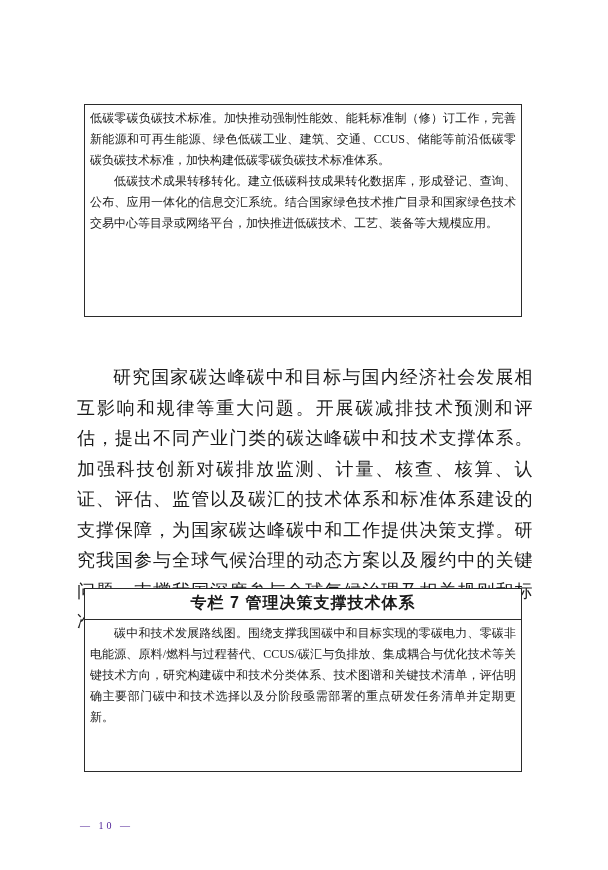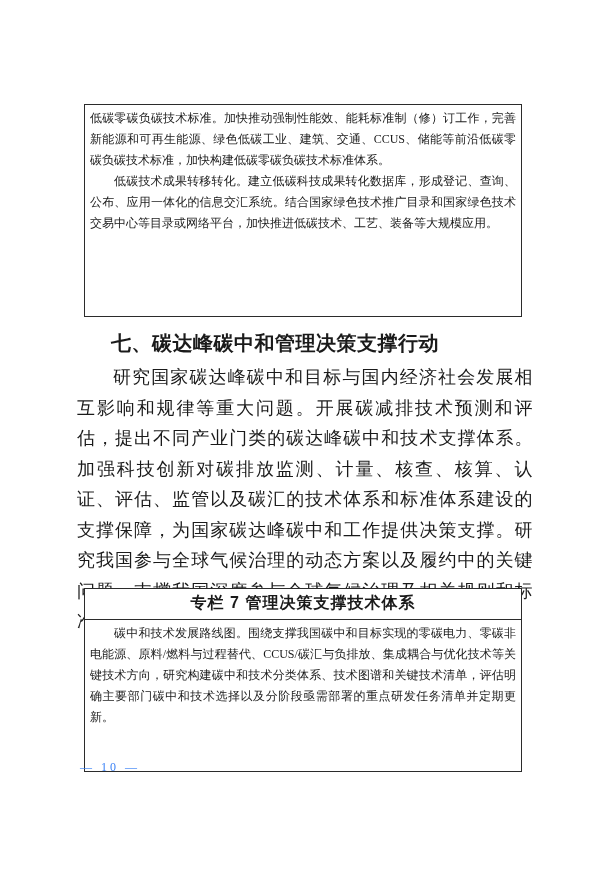--- a/index.html
+++ b/index.html
@@ -74,40 +74,39 @@
     margin:0;
     font-size:18px;
     line-height:30.5px;
     text-align:justify;
     text-indent:2em;
     letter-spacing:0.5px;
   }
   
   .page-number{
     position:absolute;
-    top:760px;
+    top:820px;
     left:80px;
-    font-size:12px;
+    font-size:10px;
     letter-spacing:3px;
-    color:#3b82f6;
+    color:#4c1d95;
   }
 </style>
 </head>
 <body>
 
 <div class="page">
 
   <section class="panel panel-top">
     <div class="panel-body continued">
         <p>低碳零碳负碳技术标准。加快推动强制性能效、能耗标准制（修）订工作，完善新能源和可再生能源、绿色低碳工业、建筑、交通、CCUS、储能等前沿低碳零碳负碳技术标准，加快构建低碳零碳负碳技术标准体系。</p>
         <p>低碳技术成果转移转化。建立低碳科技成果转化数据库，形成登记、查询、公布、应用一体化的信息交汇系统。结合国家绿色技术推广目录和国家绿色技术交易中心等目录或网络平台，加快推进低碳技术、工艺、装备等大规模应用。</p>
       </div>
   </section>
 
-  <h2 class="section-heading">七、碳达峰碳中和管理决策支撑行动</h2>
 
   <p class="body-text">研究国家碳达峰碳中和目标与国内经济社会发展相互影响和规律等重大问题。开展碳减排技术预测和评估，提出不同产业门类的碳达峰碳中和技术支撑体系。加强科技创新对碳排放监测、计量、核查、核算、认证、评估、监管以及碳汇的技术体系和标准体系建设的支撑保障，为国家碳达峰碳中和工作提供决策支撑。研究我国参与全球气候治理的动态方案以及履约中的关键问题，支撑我国深度参与全球气候治理及相关规则和标准制定。</p>
 
   <section class="panel panel-bottom">
     <div class="panel-title">专栏 7  管理决策支撑技术体系</div>
     <div class="panel-body">
         <p>碳中和技术发展路线图。围绕支撑我国碳中和目标实现的零碳电力、零碳非电能源、原料/燃料与过程替代、CCUS/碳汇与负排放、集成耦合与优化技术等关键技术方向，研究构建碳中和技术分类体系、技术图谱和关键技术清单，评估明确主要部门碳中和技术选择以及分阶段亟需部署的重点研发任务清单并定期更新。</p>
       </div>
   </section>
 

